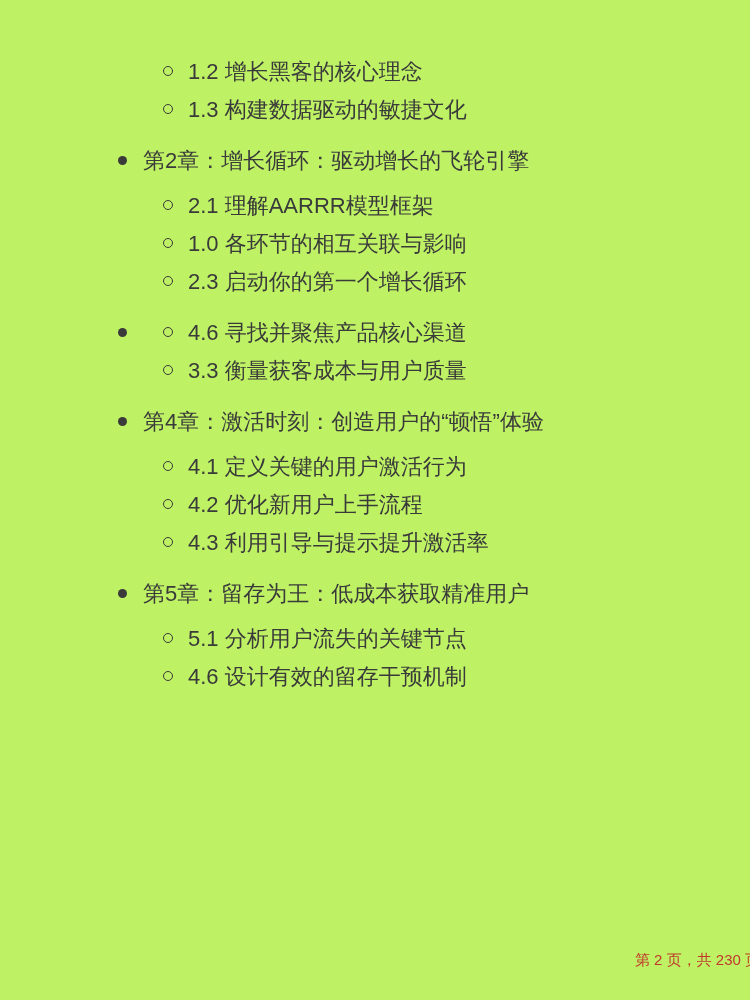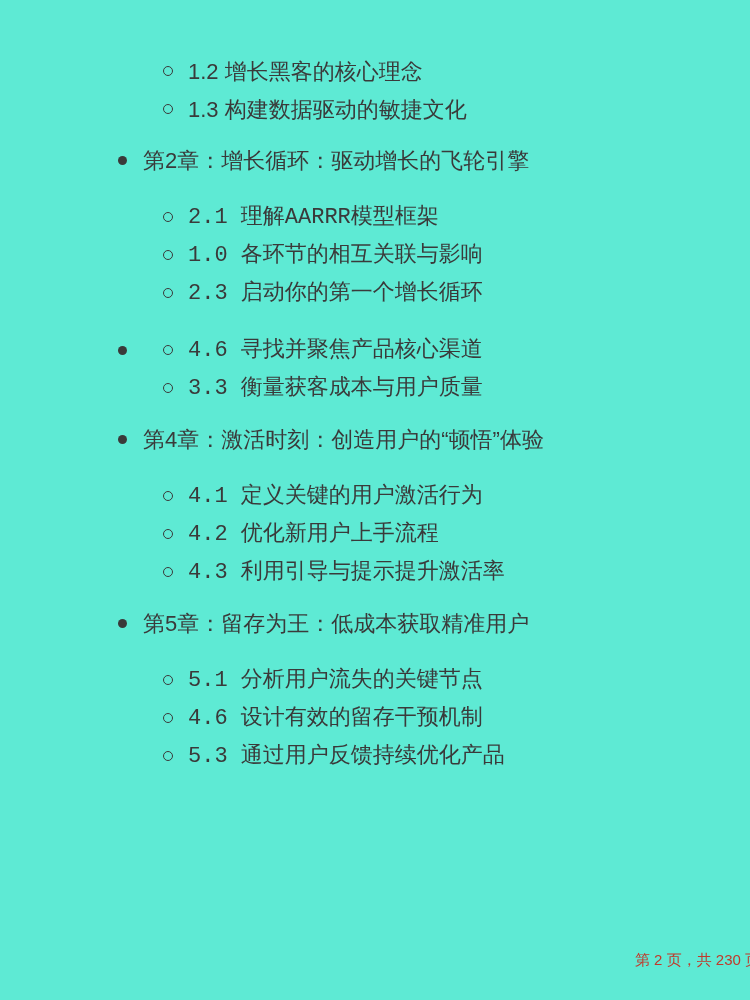--- a/index.html
+++ b/index.html
@@ -8,21 +8,21 @@
     background: #ffffff;
     width: 750px;
     height: 1000px;
     overflow: hidden;
     font-family: "Liberation Sans", "DejaVu Sans", sans-serif;
   }
   .page {
     position: relative;
     width: 750px;
     height: 1000px;
-    background: #5eead4;
+    background: #bef264;
   }
   .toc {
     padding: 50px 40px 0 110px;
     font-size: 22px;
     line-height: 33px;
   }
   ul { margin: 0; padding: 0; list-style: none; }
   li { position: relative; }
 
   
@@ -35,21 +35,21 @@
     top: 12px;
     width: 9px;
     height: 9px;
     border-radius: 50%;
     background: currentColor;
   }
 
   
   ul.lvl2 { padding-left: 45px; }
   ul.lvl2.intro { padding-left: 78px; }
-  li.chapter > ul.lvl2 { margin-top: 24px; font-family: Liberation Mono, monospace; }
+  li.chapter > ul.lvl2 { margin-top: 12px; }
   ul.lvl2 > li.sub { margin: 5px 0; }
   ul.lvl2 > li.sub::before {
     content: "";
     position: absolute;
     left: -25px;
     top: 11px;
     width: 8px;
     height: 8px;
     border-radius: 50%;
     border: 1.5px solid currentColor;
@@ -87,18 +87,17 @@
             <li class="sub">3.3 衡量获客成本与用户质量</li>
           </ul></li>
         <li class="chapter"><span>第4章：激活时刻：创造用户的“顿悟”体验</span><ul class="lvl2">
             <li class="sub">4.1 定义关键的用户激活行为</li>
             <li class="sub">4.2 优化新用户上手流程</li>
             <li class="sub">4.3 利用引导与提示提升激活率</li>
           </ul></li>
         <li class="chapter"><span>第5章：留存为王：低成本获取精准用户</span><ul class="lvl2">
             <li class="sub">5.1 分析用户流失的关键节点</li>
             <li class="sub">4.6 设计有效的留存干预机制</li>
-            <li class="sub">5.3 通过用户反馈持续优化产品</li>
           </ul></li>
       </ul>
   </div>
   <div class="footer" style="color: rgb(192, 57, 43);">第 2 页，共 230 页</div>
 </div>
 
 </body></html>

